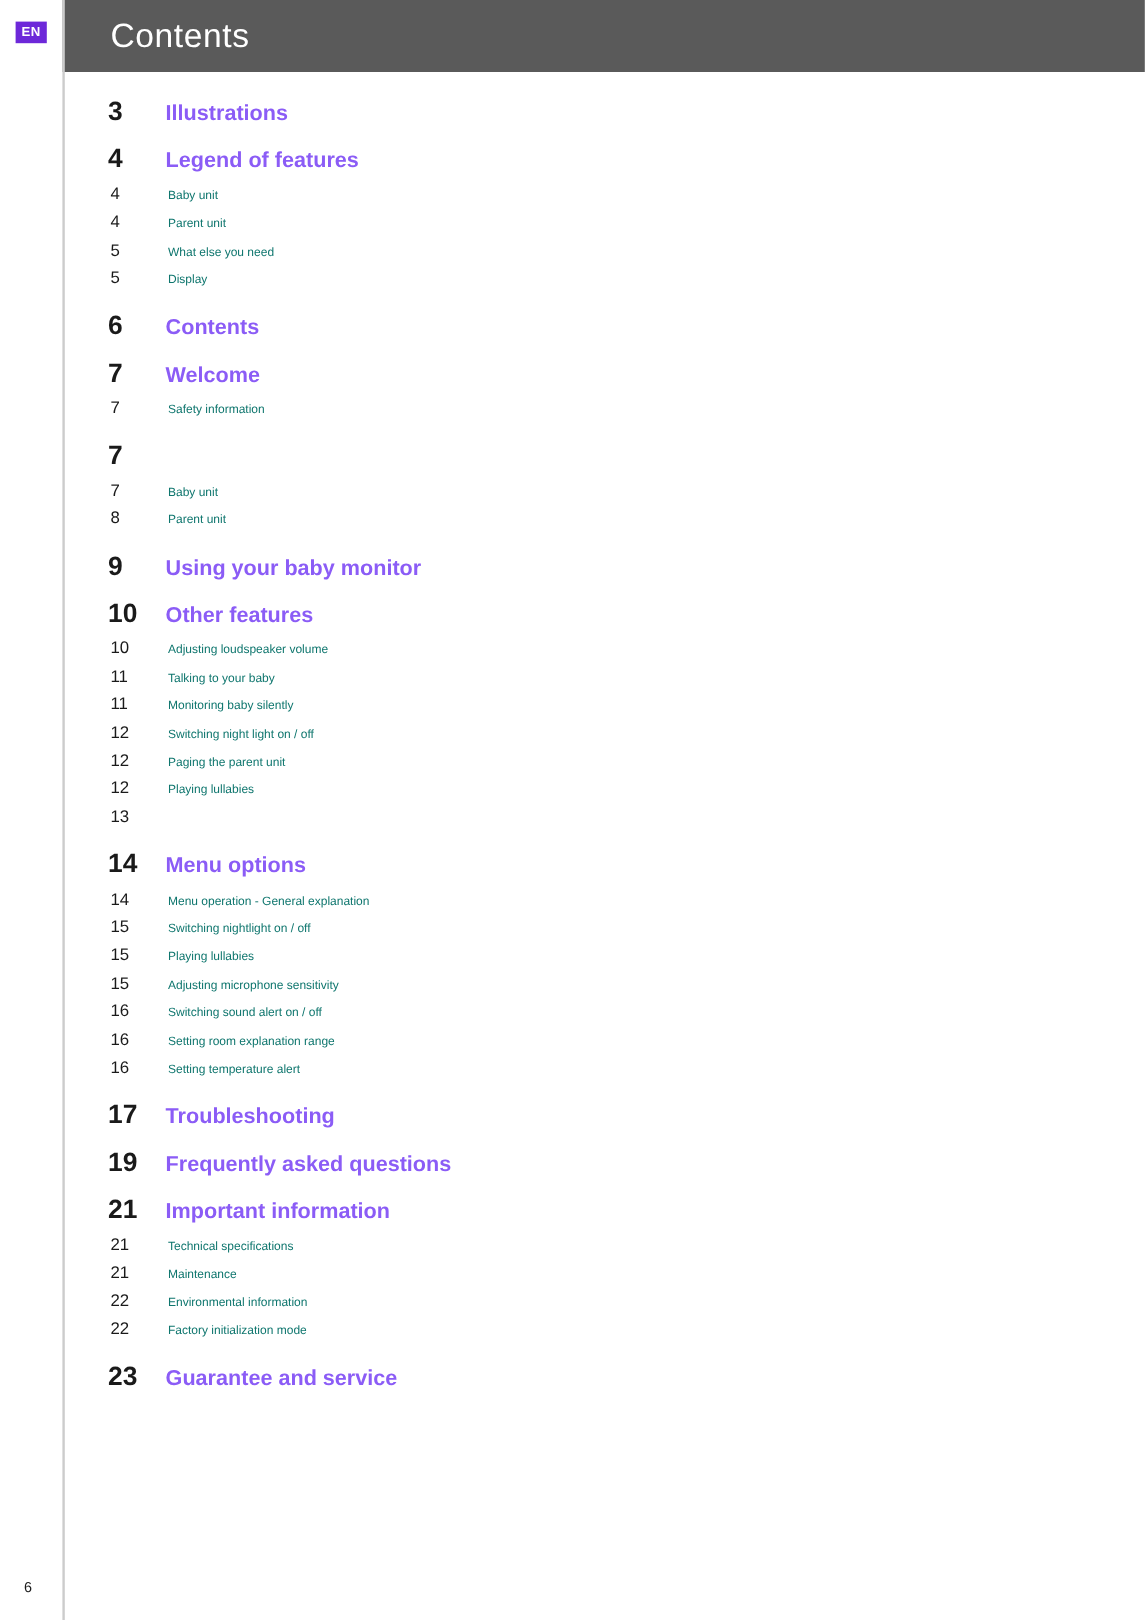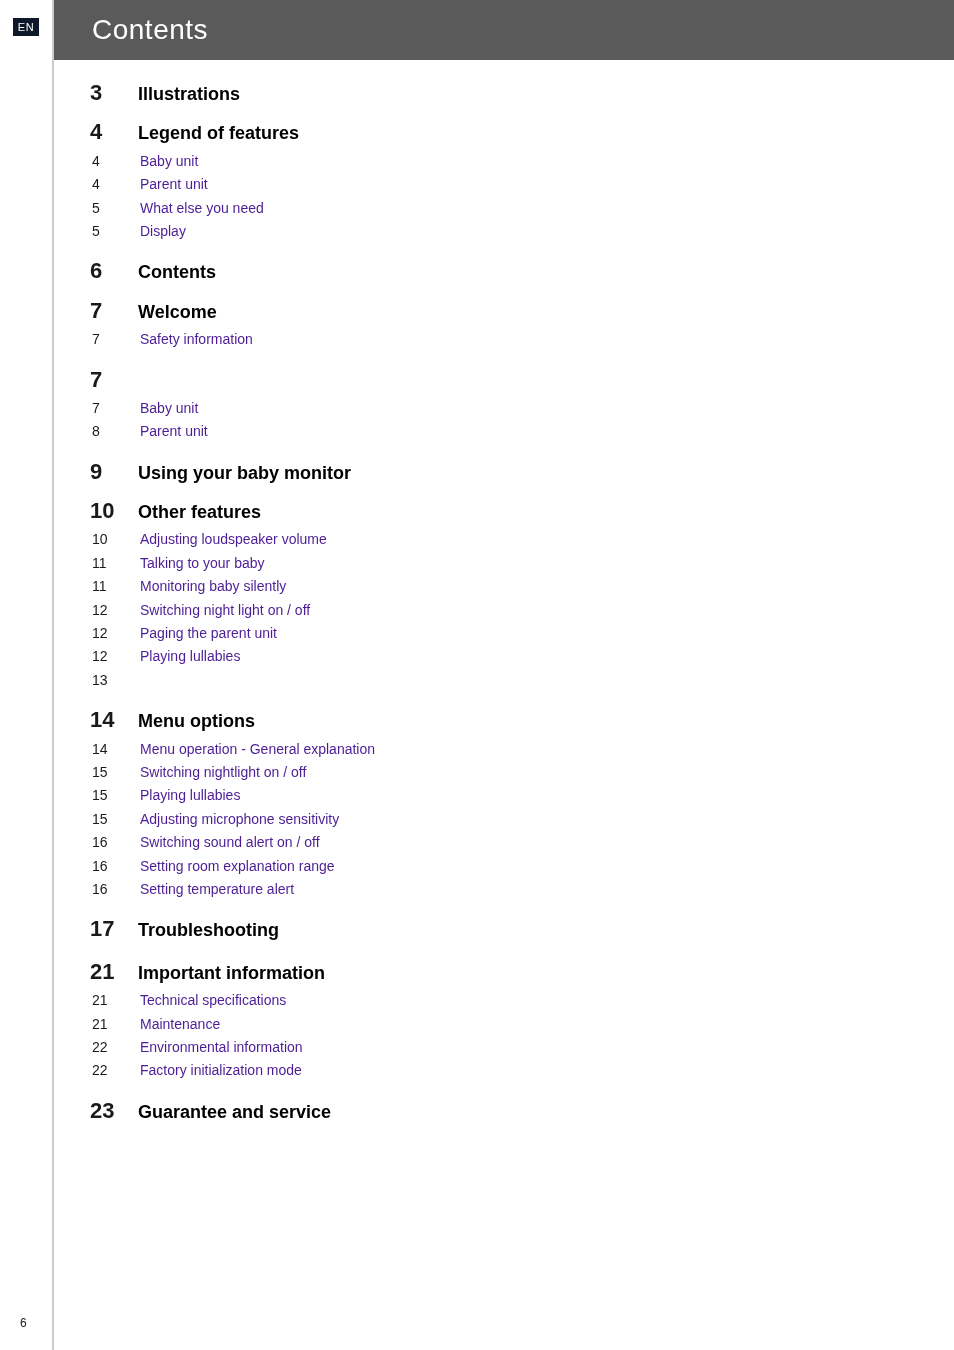--- a/index.html
+++ b/index.html
@@ -29,24 +29,24 @@
       width: 52px;
       height: 100%;
       background: #ffffff;
       display: flex;
       flex-direction: column;
       align-items: center;
       padding-top: 18px;
     }
 
     .lang-label {
-      background: #0f172a;
+      background: #6d28d9;
       color: #ffffff;
       font-size: 11px;
-      font-weight: normal;
+      font-weight: bold;
       padding: 3px 5px;
       letter-spacing: 0.5px;
     }
 
     
     .sidebar-border {
       position: absolute;
       left: 52px;
       top: 0;
       width: 2px;
@@ -90,41 +90,41 @@
       font-size: 22px;
       font-weight: bold;
       min-width: 48px;
       color: #1a1a1a;
       line-height: 1.2;
     }
 
     .toc-heading-text {
       font-size: 18px;
       font-weight: bold;
-      color: #000000;
+      color: #8b5cf6;
       line-height: 1.3;
     }
 
     .toc-item-row {
       display: flex;
       align-items: baseline;
       margin-bottom: 1px;
       padding-left: 2px;
     }
 
     .toc-item-number {
       font-size: 14px;
       min-width: 48px;
       color: #1a1a1a;
       line-height: 1.6;
     }
 
     .toc-item-text {
-      font-size: 14px;
-      color: #4c1d95;
+      font-size: 10px;
+      color: #0f766e;
       line-height: 1.6;
     }
 
     
     .page-number {
       position: absolute;
       bottom: 20px;
       left: 20px;
       font-size: 12px;
       color: #1a1a1a;
@@ -292,20 +292,26 @@
         </div>
       </div>
       <div class="spacer"></div>
       <div class="toc-section">
         <div class="toc-heading-row">
           <span class="toc-heading-number">17</span>
           <span class="toc-heading-text">Troubleshooting</span>
         </div>
       </div>
       <div class="spacer-sm"></div>
+      <div class="toc-section">
+        <div class="toc-heading-row">
+          <span class="toc-heading-number">19</span>
+          <span class="toc-heading-text">Frequently asked questions</span>
+        </div>
+      </div>
       <div class="spacer-sm"></div>
       <div class="toc-section">
         <div class="toc-heading-row">
           <span class="toc-heading-number">21</span>
           <span class="toc-heading-text">Important information</span>
         </div>
         <div class="toc-item-row">
           <span class="toc-item-number">21</span>
           <span class="toc-item-text">Technical specifications</span>
         </div>

